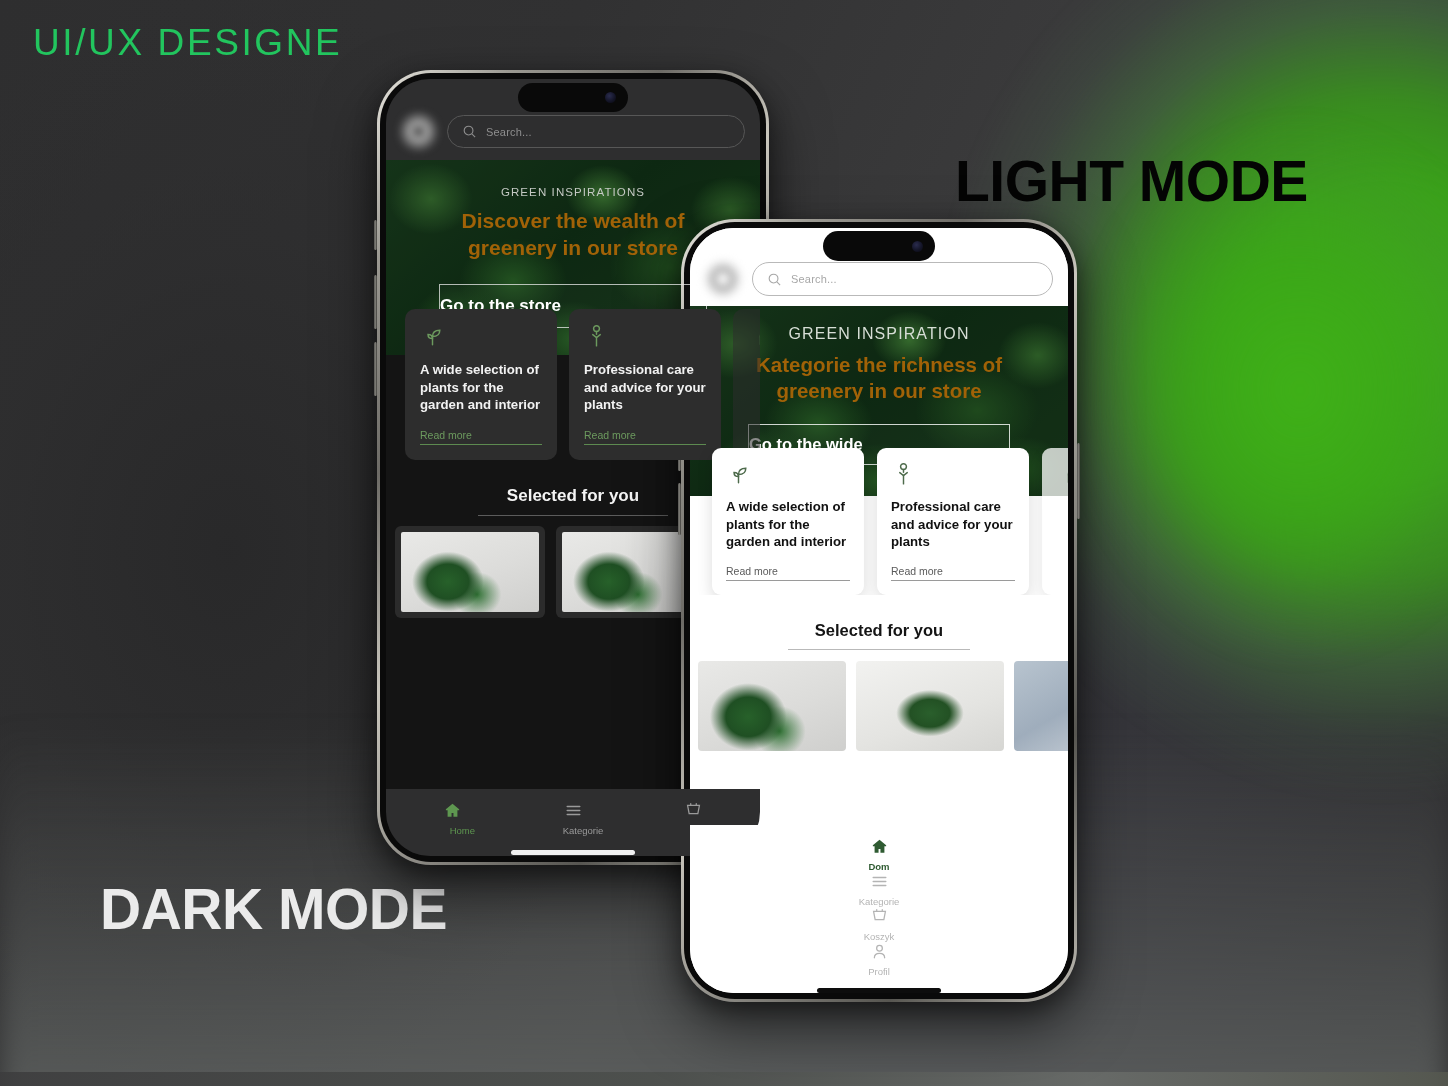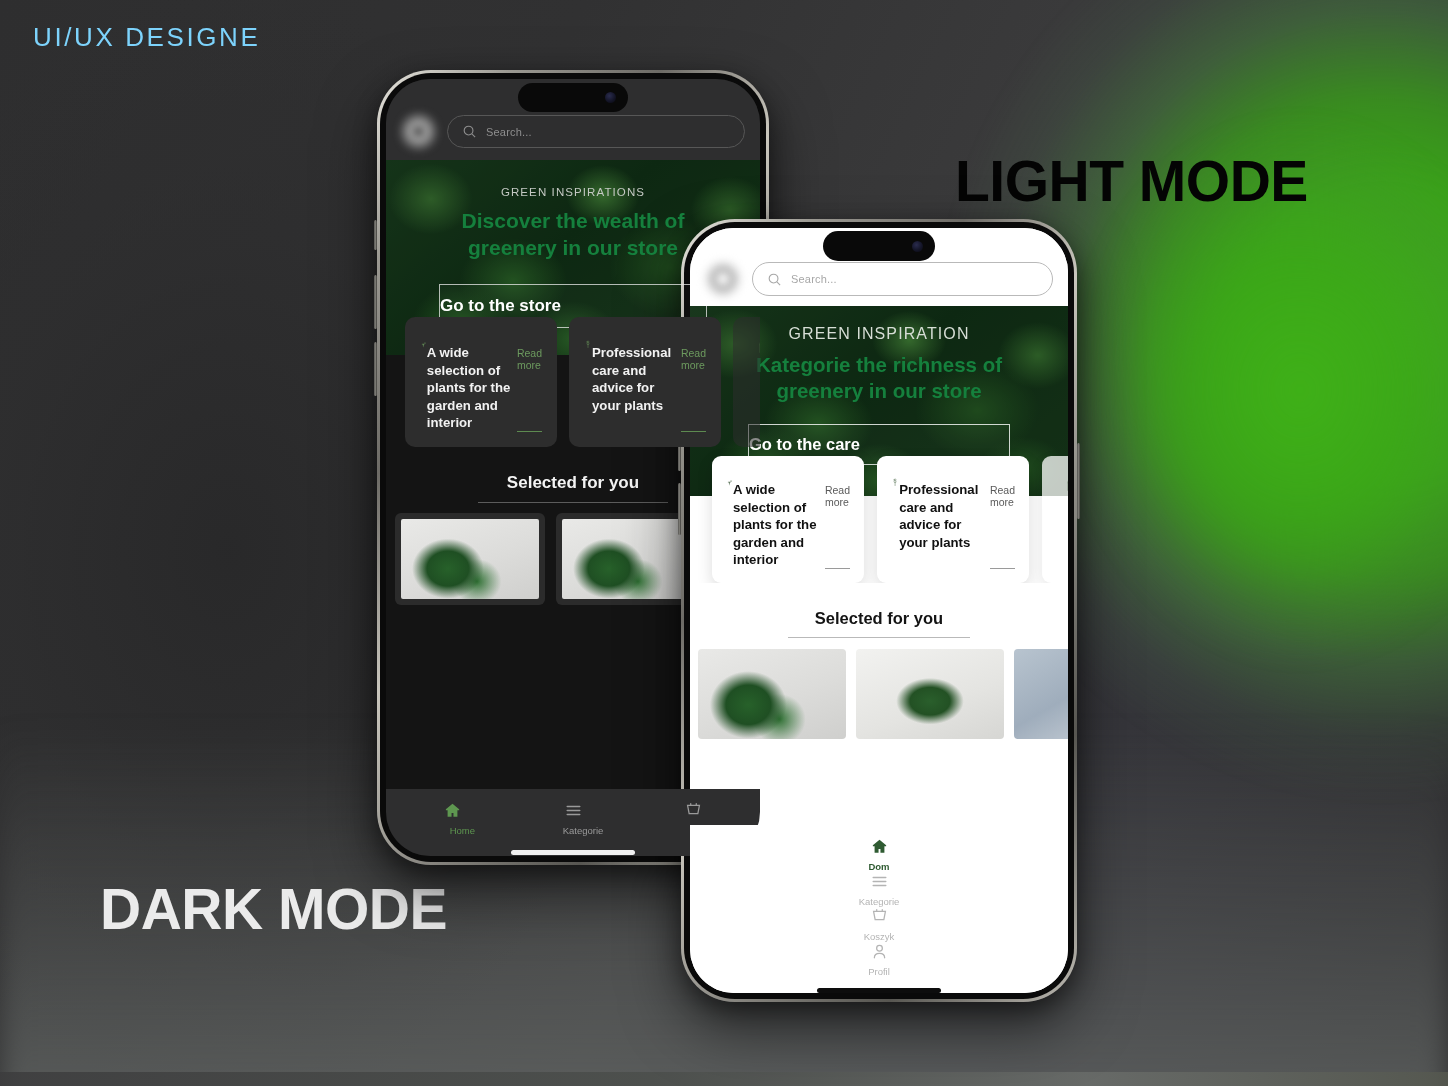--- a/index.html
+++ b/index.html
@@ -44,22 +44,22 @@
   }
   .bg-bottomstrip {
     position:absolute; left:0; bottom:0; width:1448px; height:14px;
     background:linear-gradient(to right, #3c3c3d 0%, #4b4e4b 45%, #6a6d6a 75%, #55584f 100%);
     opacity:.85;
   }
 
   
   #title-uiux {
     position:absolute; left:33px; top:22px;
-    font-size:26px; letter-spacing:2.6px; font-weight:400;
-    color:#7dd3fc;
+    font-size:37px; letter-spacing:2.6px; font-weight:400;
+    color:#22c55e;
   }
   #label-light {
     position:absolute; left:955px; top:148px;
     font-size:57px; font-weight:bold; letter-spacing:-0.5px;
     color:#040404;
   }
   #label-dark {
     position:absolute; left:100px; top:876px;
     font-size:57px; font-weight:bold; letter-spacing:-0.5px;
     color:#ebebeb;
@@ -122,30 +122,30 @@
 
   
   .hero { position:relative; flex:0 0 auto; overflow:hidden; }
   .hero-bg { position:absolute; inset:0; }
   .hero-shade { position:absolute; inset:0; background:rgba(8,22,10,.30); }
   .hero-content {
     position:relative; z-index:3; display:flex; flex-direction:column;
     align-items:center; text-align:center;
   }
   .hero-kicker { letter-spacing:1.1px; color:#d7ded6; }
-  .hero-title { color:#15803d; font-weight:bold; }
+  .hero-title { color:#a16207; font-weight:bold; }
   .hero-btn {
     border:1px solid rgba(255,255,255,.80);
     color:#fff; font-weight:bold; text-align:left;
     background:rgba(255,255,255,.02);
   }
 
   
   .cards-rail { display:flex; position:relative; z-index:6; overflow:hidden; }
-  .fcard { flex:0 0 auto; display:flex; flex-direction:row;margin-top:8px; }
+  .fcard { flex:0 0 auto; display:flex; flex-direction:column; }
   .fcard-icon { display:block; }
   .fcard-title { font-weight:bold; }
   .fcard-link { text-decoration:none; display:inline-block; }
 
   
   .sel-wrap { text-align:center; }
   .sel-title { font-weight:bold; display:inline-block; }
   .sel-rule { margin:0 auto; }
   .prod-rail { display:flex; overflow:hidden; }
   .prod { flex:0 0 auto; position:relative; overflow:hidden; }
@@ -393,21 +393,21 @@
           <span class="search-ph">Search...</span>
         </div>
       </div>
 
       <div class="hero">
         <div class="hero-bg leafbg"></div>
         <div class="hero-shade"></div>
         <div class="hero-content">
           <div class="hero-kicker">GREEN INSPIRATION</div>
           <div class="hero-title">Kategorie the richness of greenery in our store</div>
-          <div class="hero-btn">Go to the care</div>
+          <div class="hero-btn">Go to the wide</div>
         </div>
       </div>
 
       <div class="cards-rail">
         <div class="fcard">
           <svg class="fcard-icon" width="25" height="25" viewBox="0 0 24 24" fill="none" stroke="#4e6b4c" stroke-width="1.4" stroke-linecap="round">
             <path d="M12 20v-8"></path>
             <path d="M12 12c0-4 3-6 7-6 0 4-3 6-7 6z"></path>
             <path d="M12 14c0-2.6-1.8-4-4.3-4C7.7 12.6 9.5 14 12 14z"></path>
           </svg>

